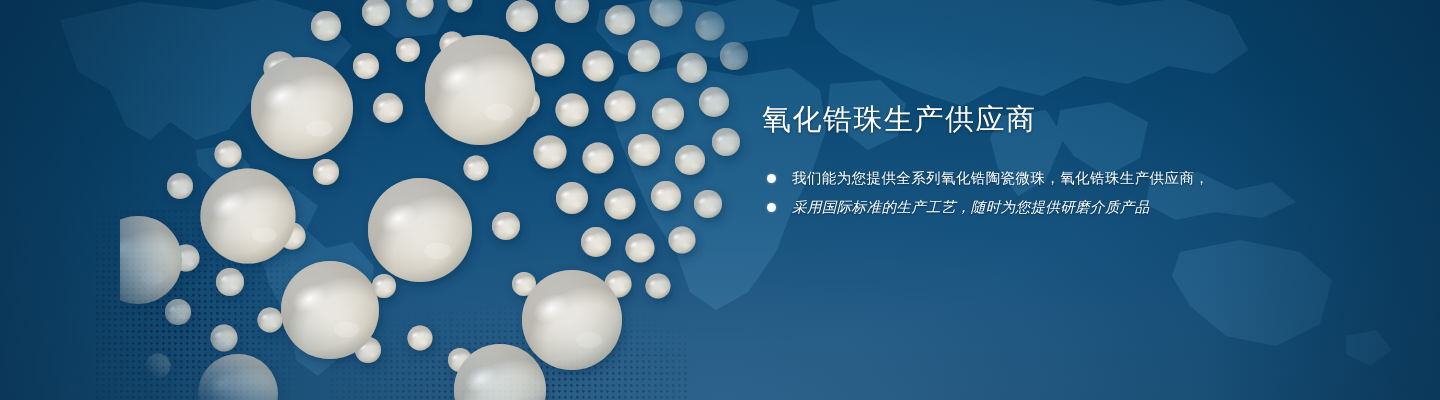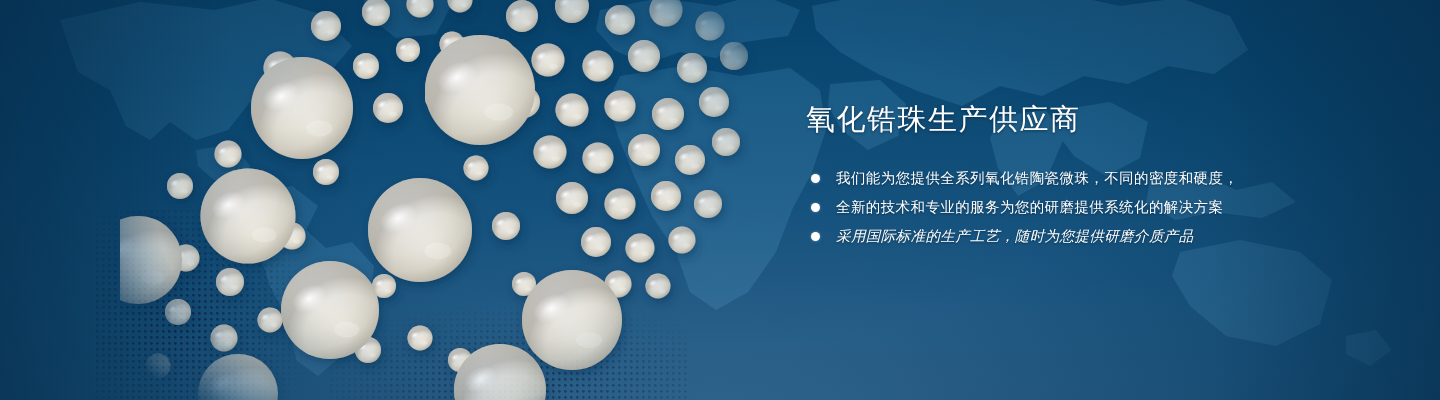--- a/index.html
+++ b/index.html
@@ -75,21 +75,20 @@
             mask-image: radial-gradient(65% 70% at 52% 48%, #000 52%, rgba(0,0,0,0.85) 72%, rgba(0,0,0,0) 96%);
   }
   .beads-photo svg { display:block; width:100%; height:100%; }
 
   
   .copy {
     position: absolute;
     left: 762px;
     top: 104px;
     width: 560px;
-    margin-left: 44px;
   }
   .headline {
     color: #ffffff;
     font-size: 29px;
     line-height: 1.1;
     letter-spacing: 1.5px;
     font-weight: 400;
     margin: 0 0 30px 0;
     text-shadow: 0 1px 3px rgba(2,22,42,0.55);
     white-space: nowrap;
@@ -283,27 +282,23 @@
   </div>
 
   <div class="copy">
 
     <h1 class="headline">氧化锆珠生产供应商</h1>
 
     <ul class="bullets">
 
       <li class="bullet-row">
         <span class="bullet-dot"></span>
-        <span class="bullet-line">我们能为您提供全系列氧化锆陶瓷微珠，不同的密度和硬度，</span>
+        <span class="bullet-line">我们能为您提供全系列氧化锆陶瓷微珠，氧化锆珠生产供应商，</span>
       </li>
 
-      <li class="bullet-row">
-        <span class="bullet-dot"></span>
-        <span class="bullet-line">全新的技术和专业的服务为您的研磨提供系统化的解决方案</span>
-      </li>
 
       <li class="bullet-row">
         <span class="bullet-dot"></span>
         <span class="bullet-line">采用国际标准的生产工艺，随时为您提供研磨介质产品</span>
       </li>
 
     </ul>
   </div>
 
 </div>

